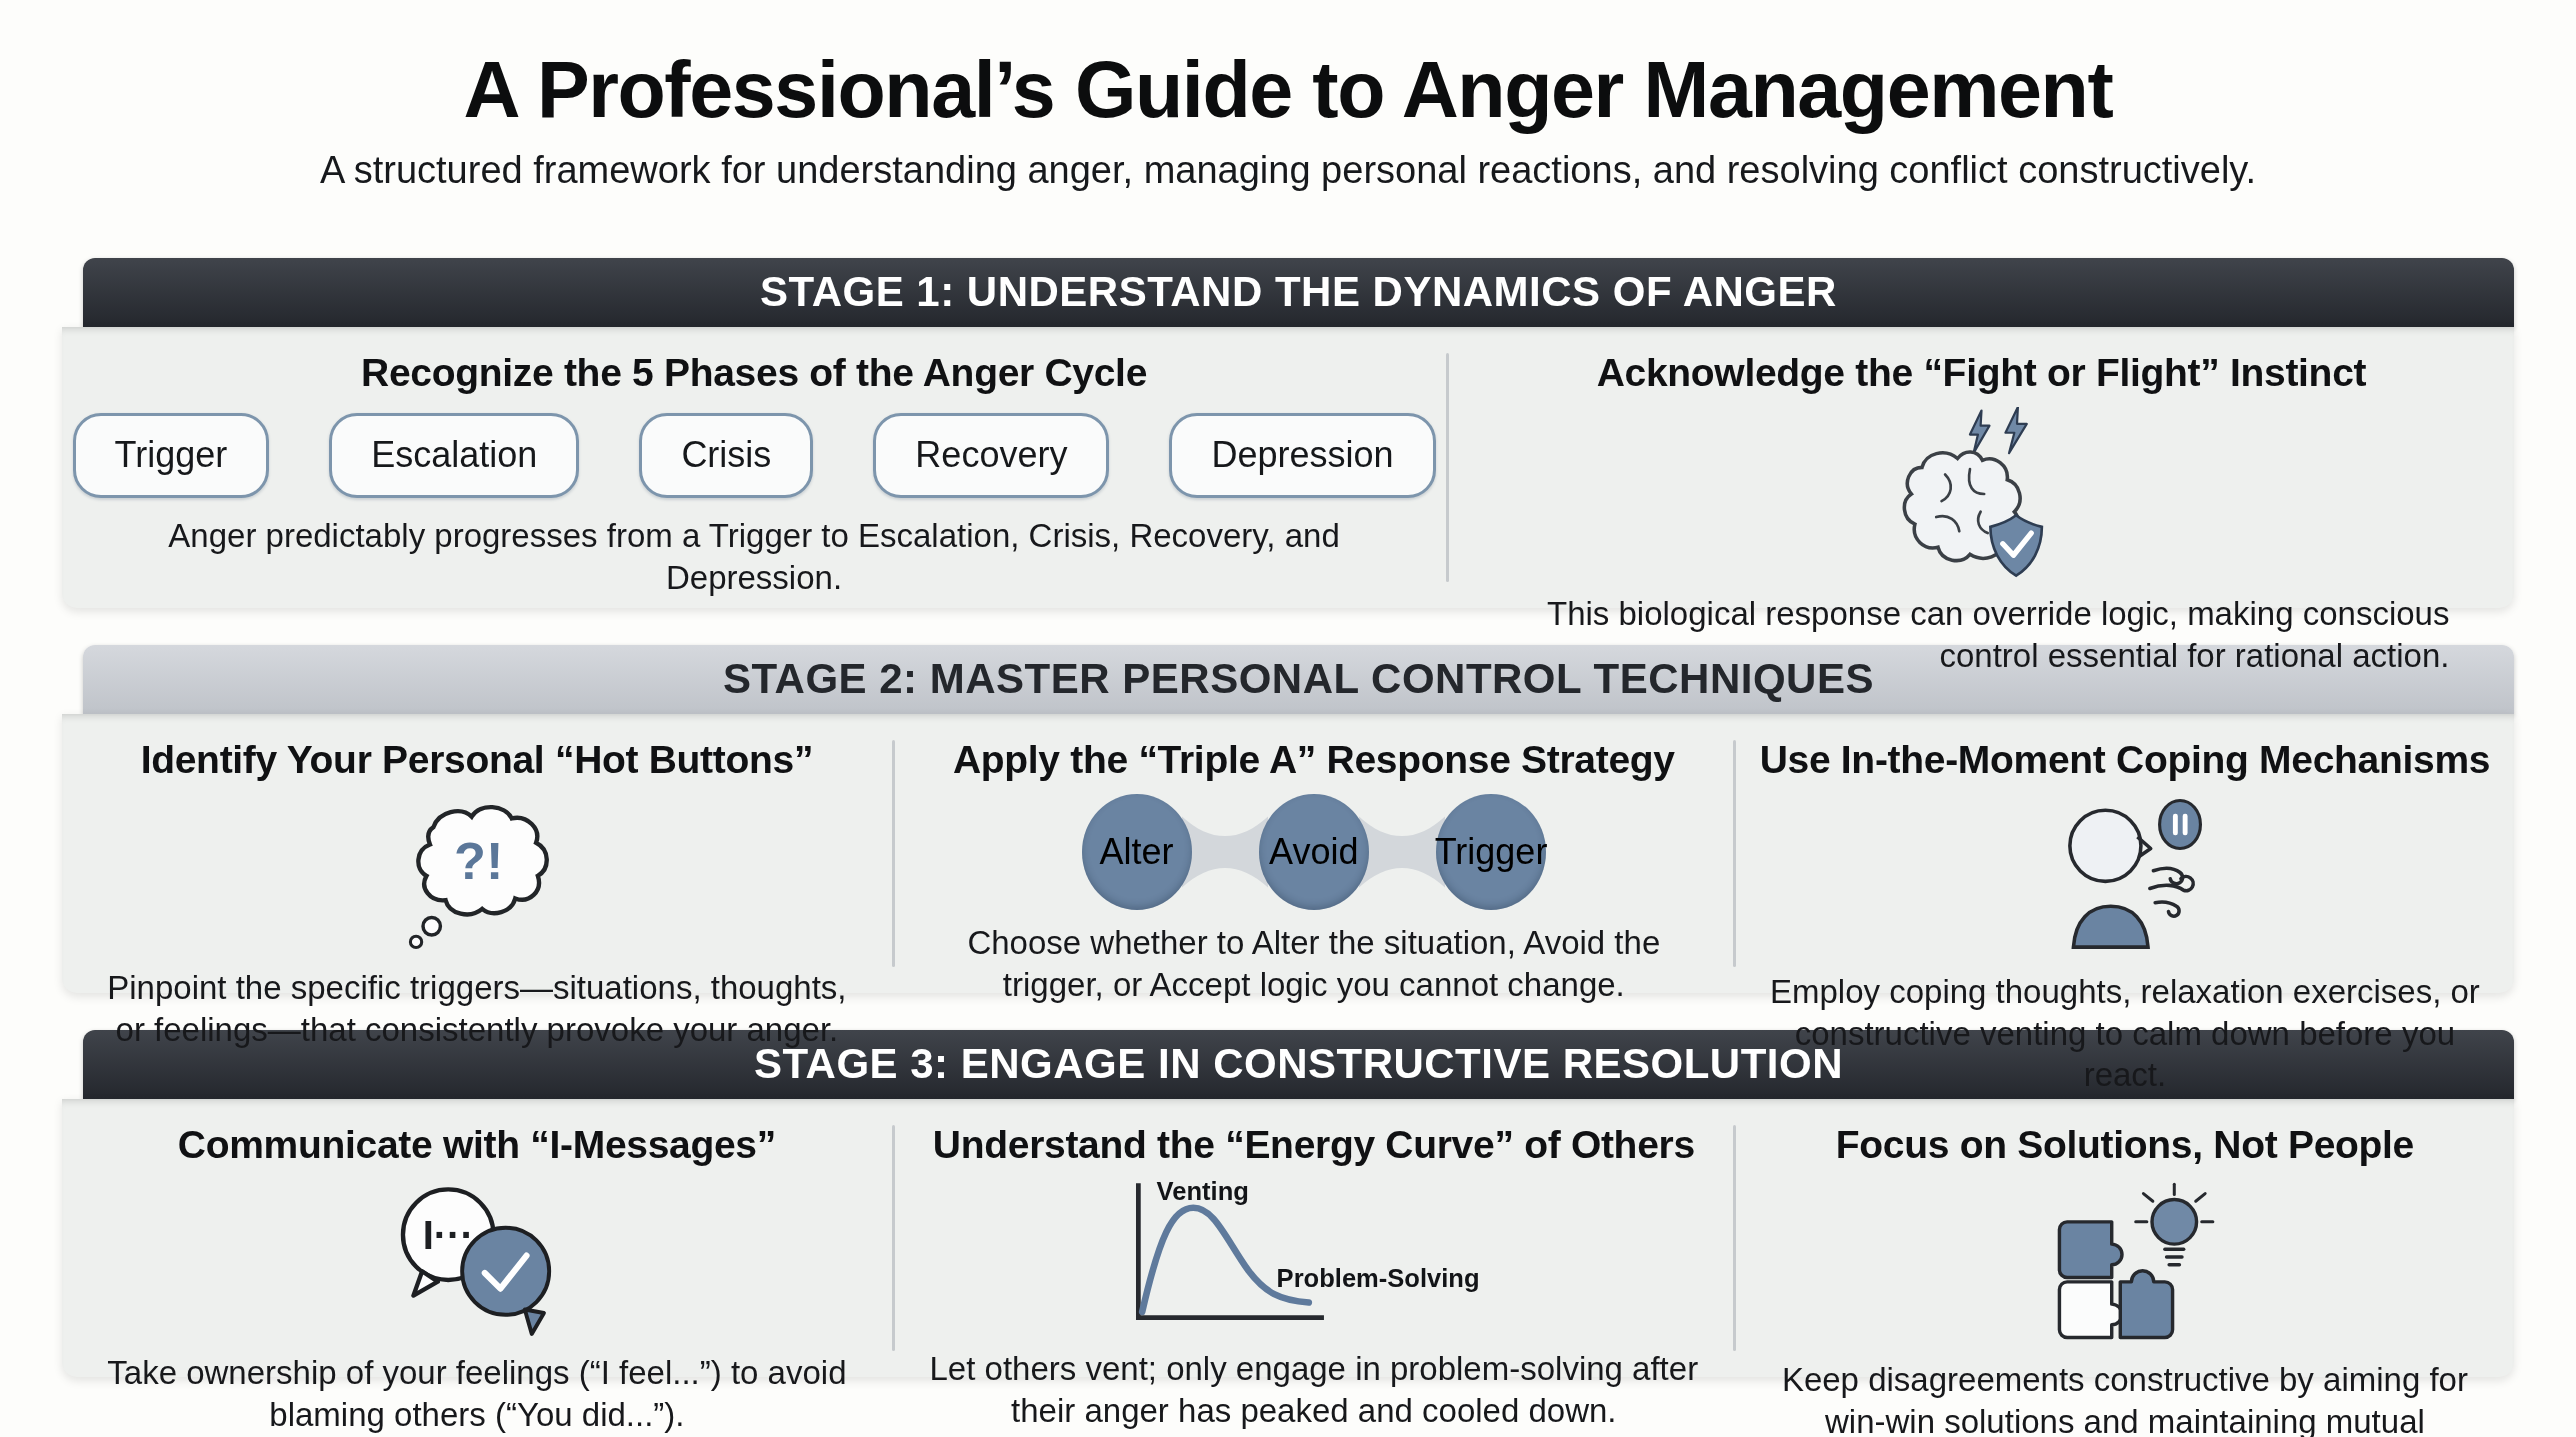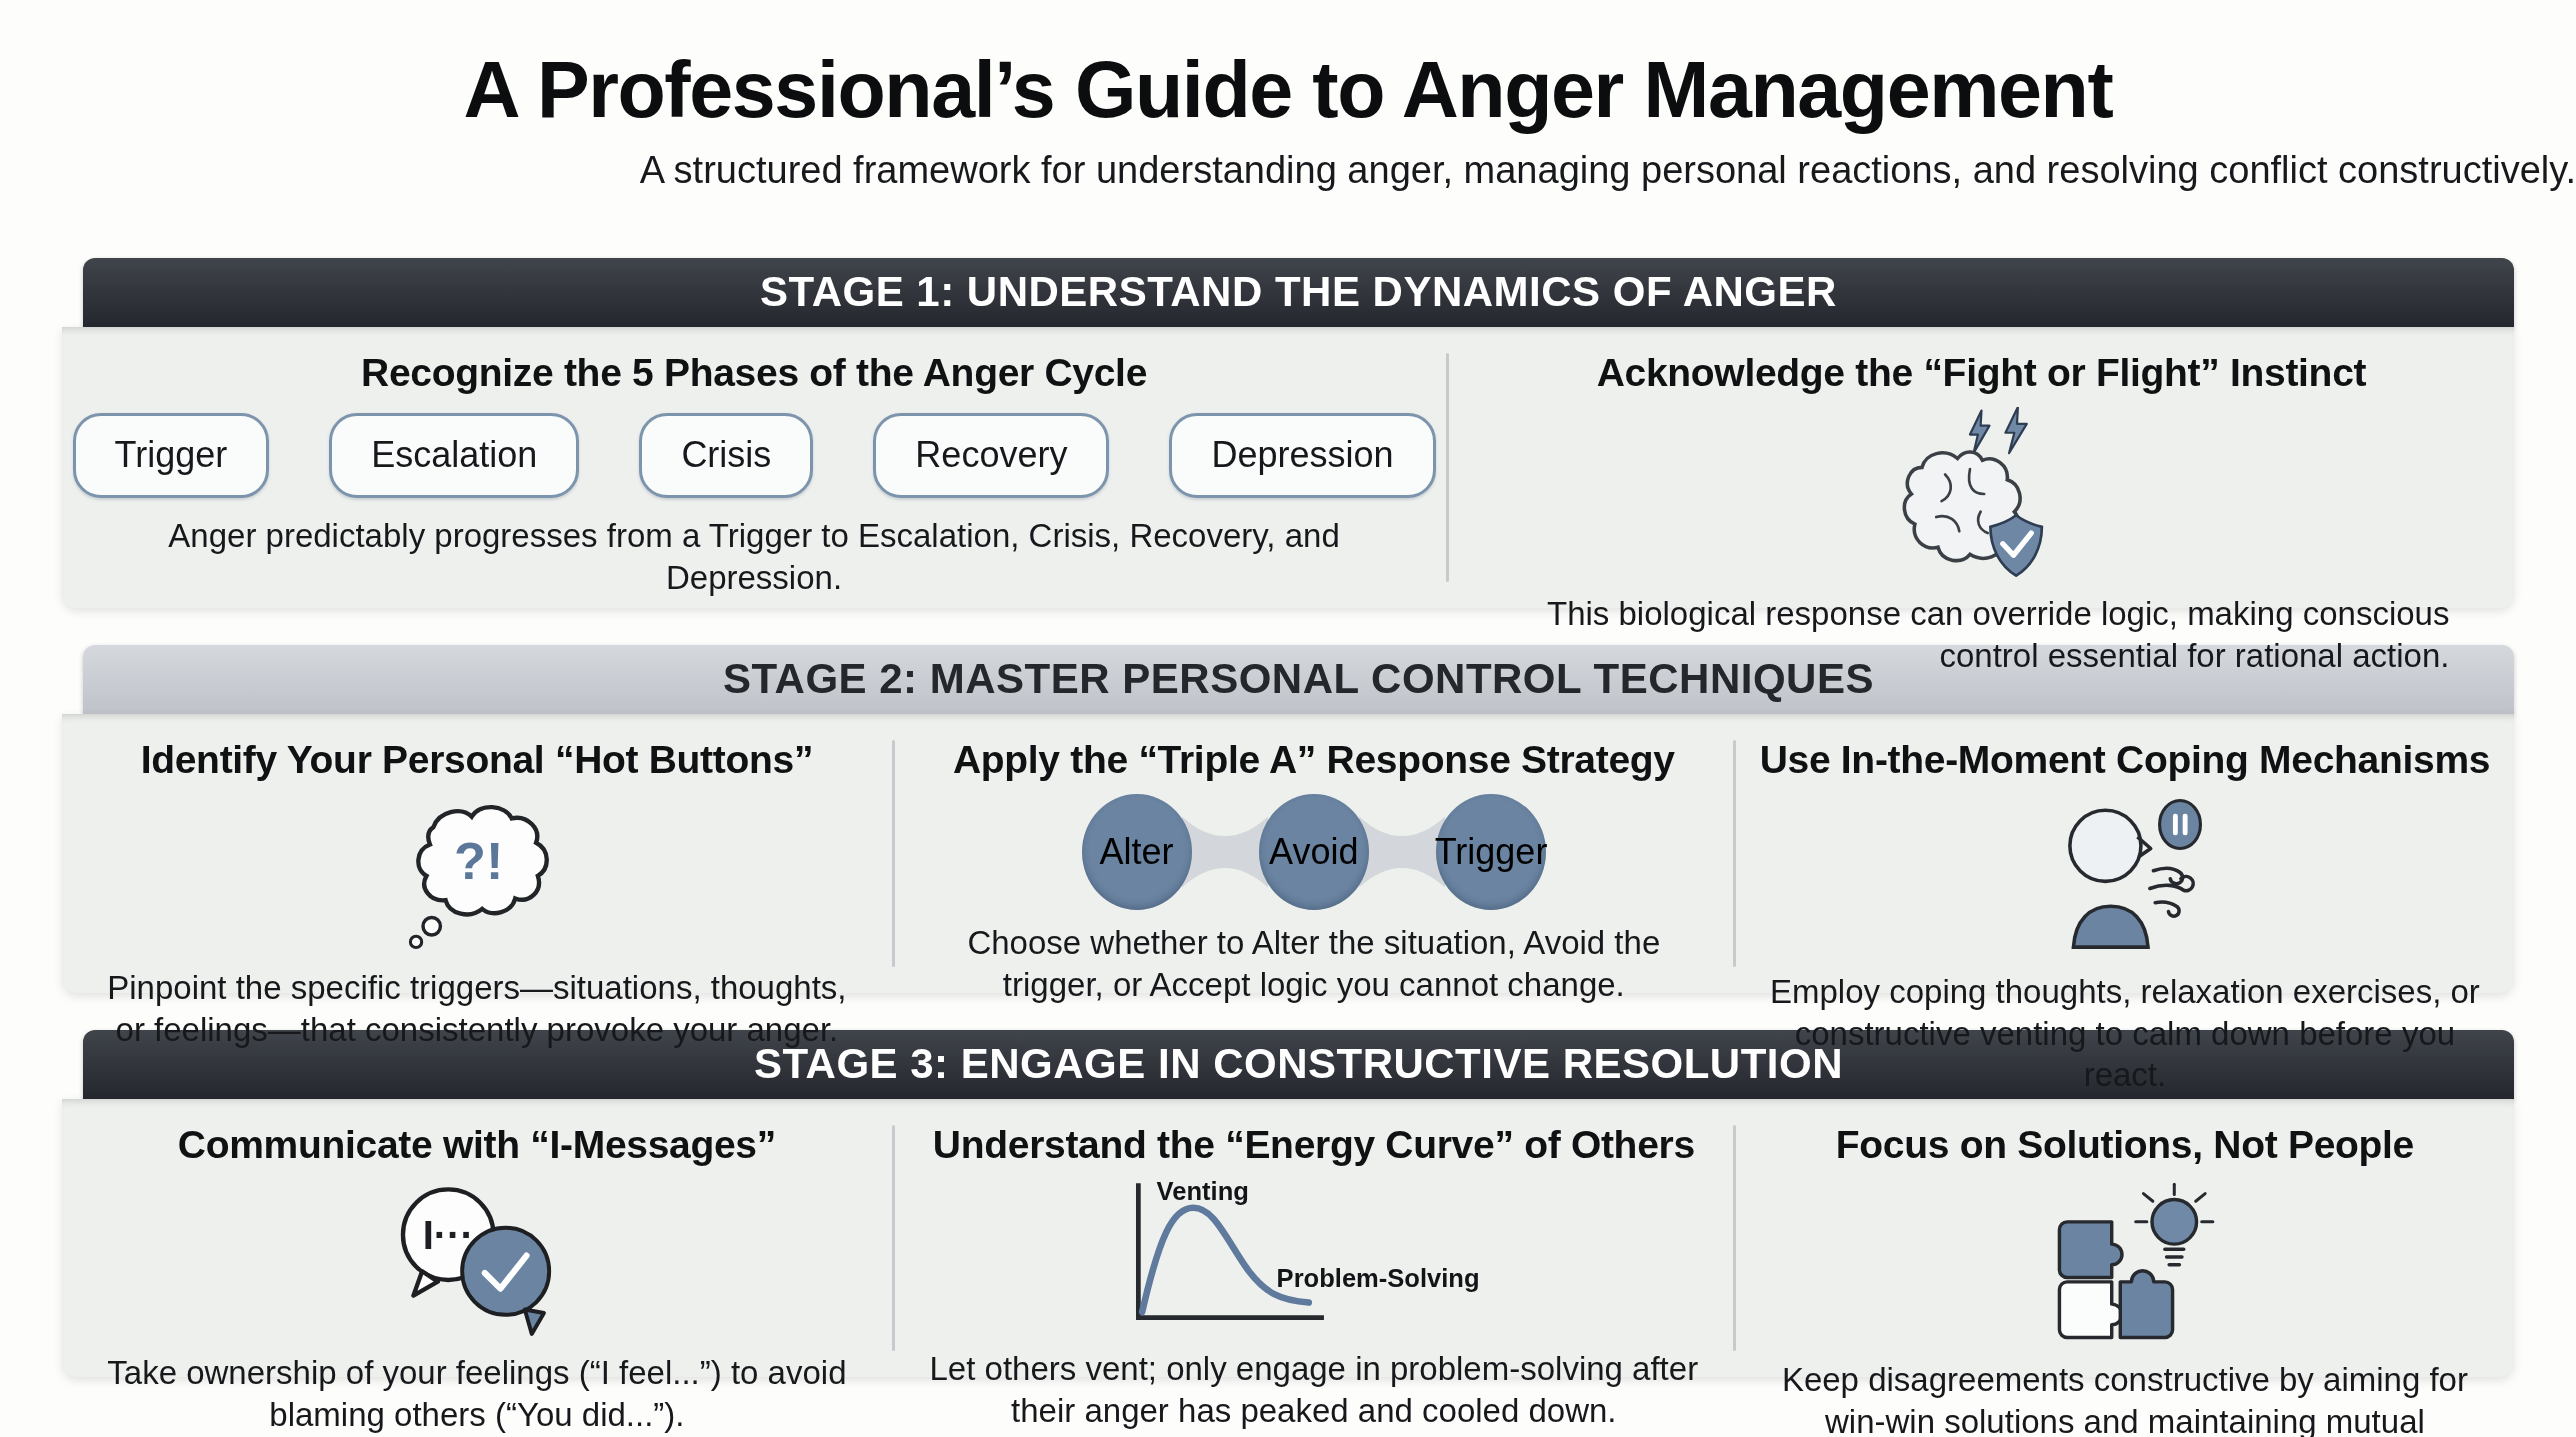--- a/index.html
+++ b/index.html
@@ -1,20 +1,20 @@
 <!DOCTYPE html>
 <html style="font-size:15px"><head>
 <meta charset="utf-8">
 <style>
   html,body{margin:0;padding:0;background:#fdfdfb;}
   .canvas{position:relative;width:2576px;height:1438px;background:#fdfdfb;overflow:hidden;
           font-family:"Liberation Sans","DejaVu Sans",sans-serif;color:#141619;}
   .page-title{margin:49px auto 0;text-align:center;font-size:79px;font-weight:800;
               letter-spacing:-1.4px;color:#0c0d0e;line-height:1.05;}
-  .page-subtitle{margin:17px auto 0;text-align:right;font-size:38px;color:#17191c;}
+  .page-subtitle{margin:17px auto 0;text-align:center;font-size:38px;color:#17191c;}
   .stage{width:2452px;margin:37px auto 0;}
   .stage.first{margin-top:66px;}
   .stage-bar{height:69px;border-radius:12px 12px 0 0;display:flex;align-items:center;justify-content:center;
              font-size:42px;font-weight:800;letter-spacing:0.5px;box-shadow:0 2.8px 5.6px rgba(0,0,0,.22);margin-left:21px;}
   .stage-bar.dark{background:linear-gradient(#40444b,#24272d);color:#ffffff;}
   .stage-bar.light{background:linear-gradient(#d5d8dd,#bfc3c9);color:#24272c;}
   .stage-body{background:#eef0ee;border-radius:0 0 15px 15px;display:flex;align-items:stretch;
               box-shadow:0 3.7px 9.4px rgba(0,0,0,.10), inset 0 7.5px 9.4px -7.5px rgba(0,0,0,.22);}
   .s1-body{height:281px;}
   .s2-body{height:279px;}

